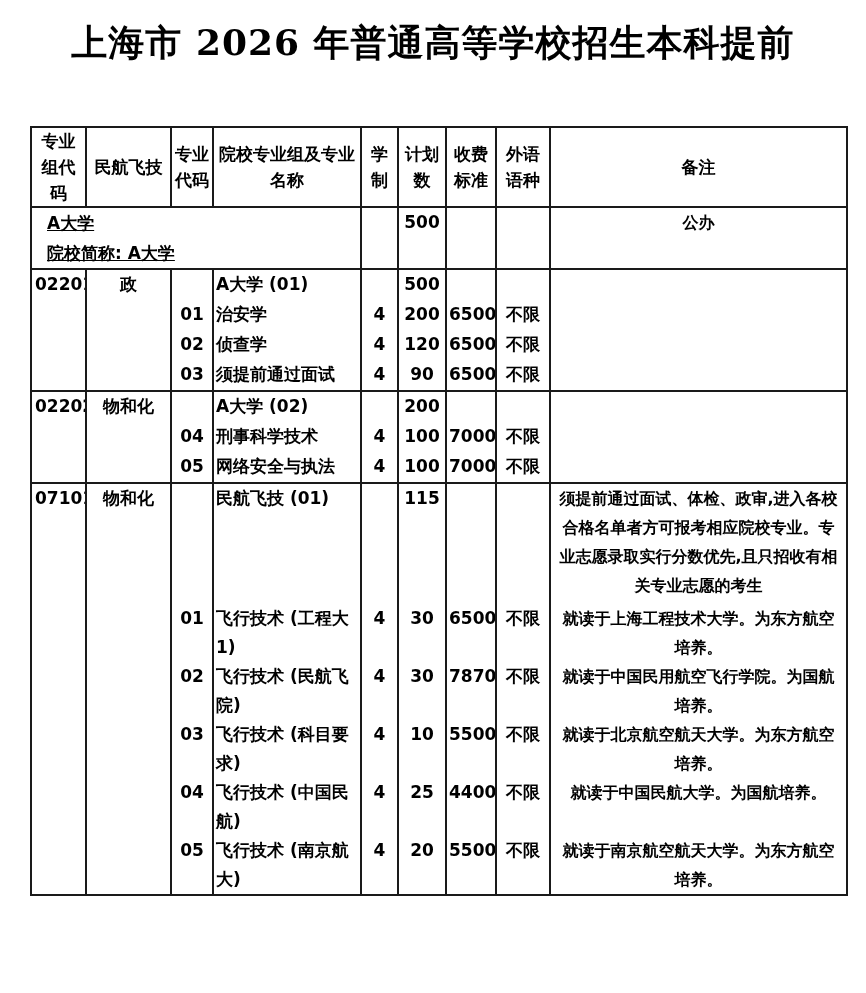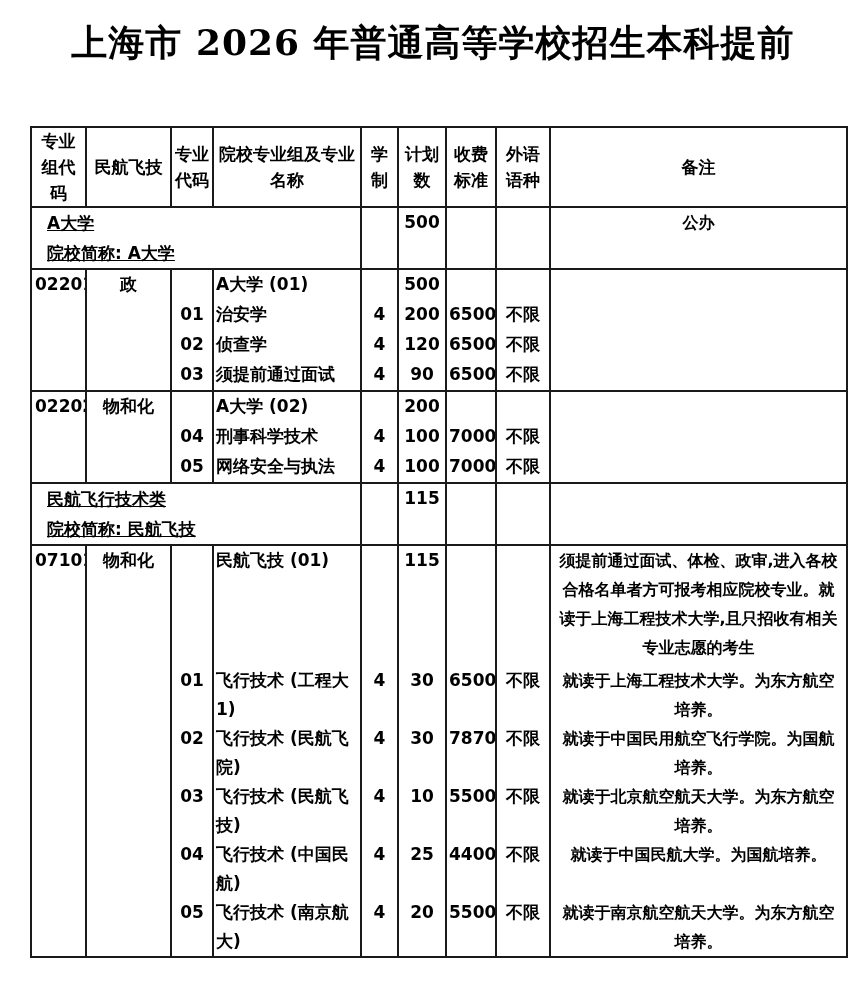--- a/index.html
+++ b/index.html
@@ -186,42 +186,31 @@
       <td></td>
       <td class="ctr">05</td>
       <td class="al name">网络安全与执法</td>
       <td class="ctr">4</td>
       <td class="ctr">100</td>
       <td class="ctr">7000</td>
       <td class="ctr">不限</td>
       <td class="remark"></td>
     </tr>
 
-    <tr class="rule h60">
-      <td colspan="4" class="al school-cell">
-        <div>民航飞行技术类</div>
-        <div>院校简称: 民航飞技</div>
-      </td>
-      <td class="ctr"></td>
-      <td class="ctr">115</td>
-      <td class="ctr"></td>
-      <td class="ctr"></td>
-      <td class="remark"></td>
-    </tr>
 
     <tr class="rule h120">
       <td class="al code-cell">07101</td>
       <td class="ctr">物和化</td>
       <td class="ctr"></td>
       <td class="al name">民航飞技 (01)</td>
       <td class="ctr"></td>
       <td class="ctr">115</td>
       <td class="ctr"></td>
       <td class="ctr"></td>
-      <td class="remark">须提前通过面试、体检、政审,进入各校合格名单者方可报考相应院校专业。就读于上海工程技术大学,且只招收有相关专业志愿的考生</td>
+      <td class="remark">须提前通过面试、体检、政审,进入各校合格名单者方可报考相应院校专业。专业志愿录取实行分数优先,且只招收有相关专业志愿的考生</td>
     </tr>
     <tr class="h60">
       <td></td>
       <td></td>
       <td class="ctr">01</td>
       <td class="al name">飞行技术 (工程大1)</td>
       <td class="ctr">4</td>
       <td class="ctr">30</td>
       <td class="ctr">6500</td>
       <td class="ctr">不限</td>
@@ -235,21 +224,21 @@
       <td class="ctr">4</td>
       <td class="ctr">30</td>
       <td class="ctr">7870</td>
       <td class="ctr">不限</td>
       <td class="remark">就读于中国民用航空飞行学院。为国航培养。</td>
     </tr>
     <tr class="h60">
       <td></td>
       <td></td>
       <td class="ctr">03</td>
-      <td class="al name">飞行技术 (民航飞技)</td>
+      <td class="al name">飞行技术 (科目要求)</td>
       <td class="ctr">4</td>
       <td class="ctr">10</td>
       <td class="ctr">5500</td>
       <td class="ctr">不限</td>
       <td class="remark">就读于北京航空航天大学。为东方航空培养。</td>
     </tr>
     <tr class="h60">
       <td></td>
       <td></td>
       <td class="ctr">04</td>

